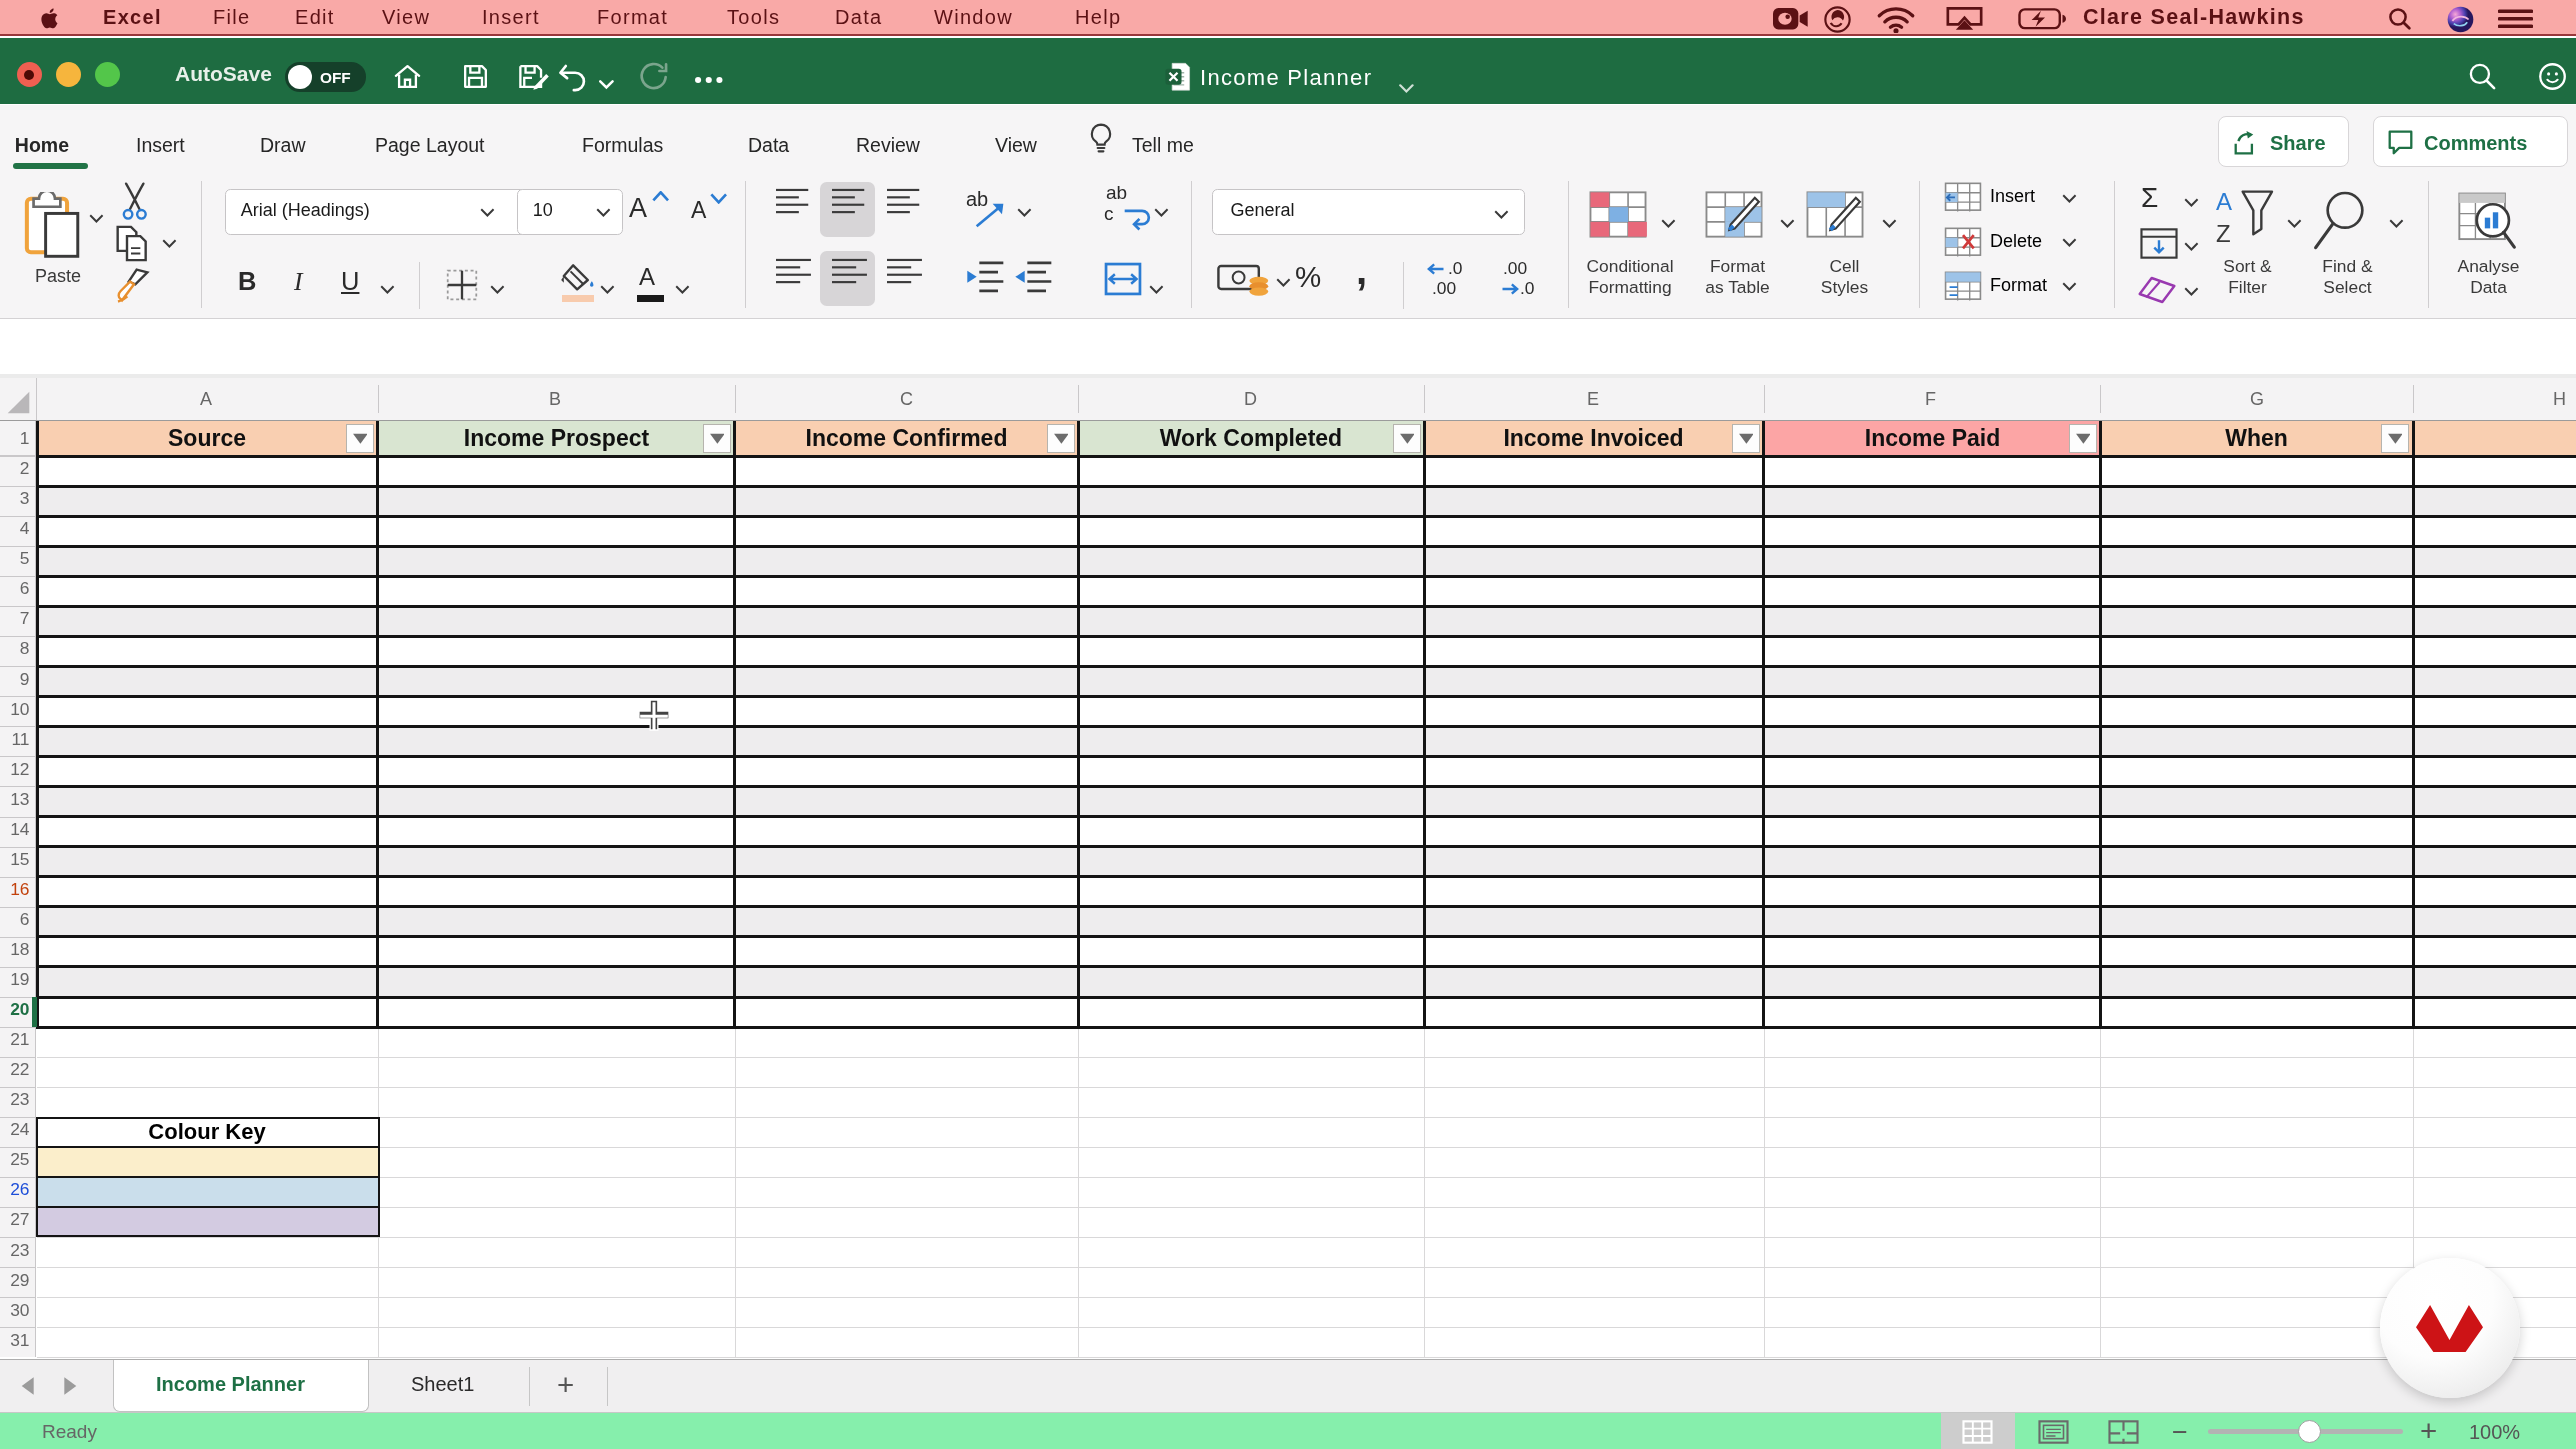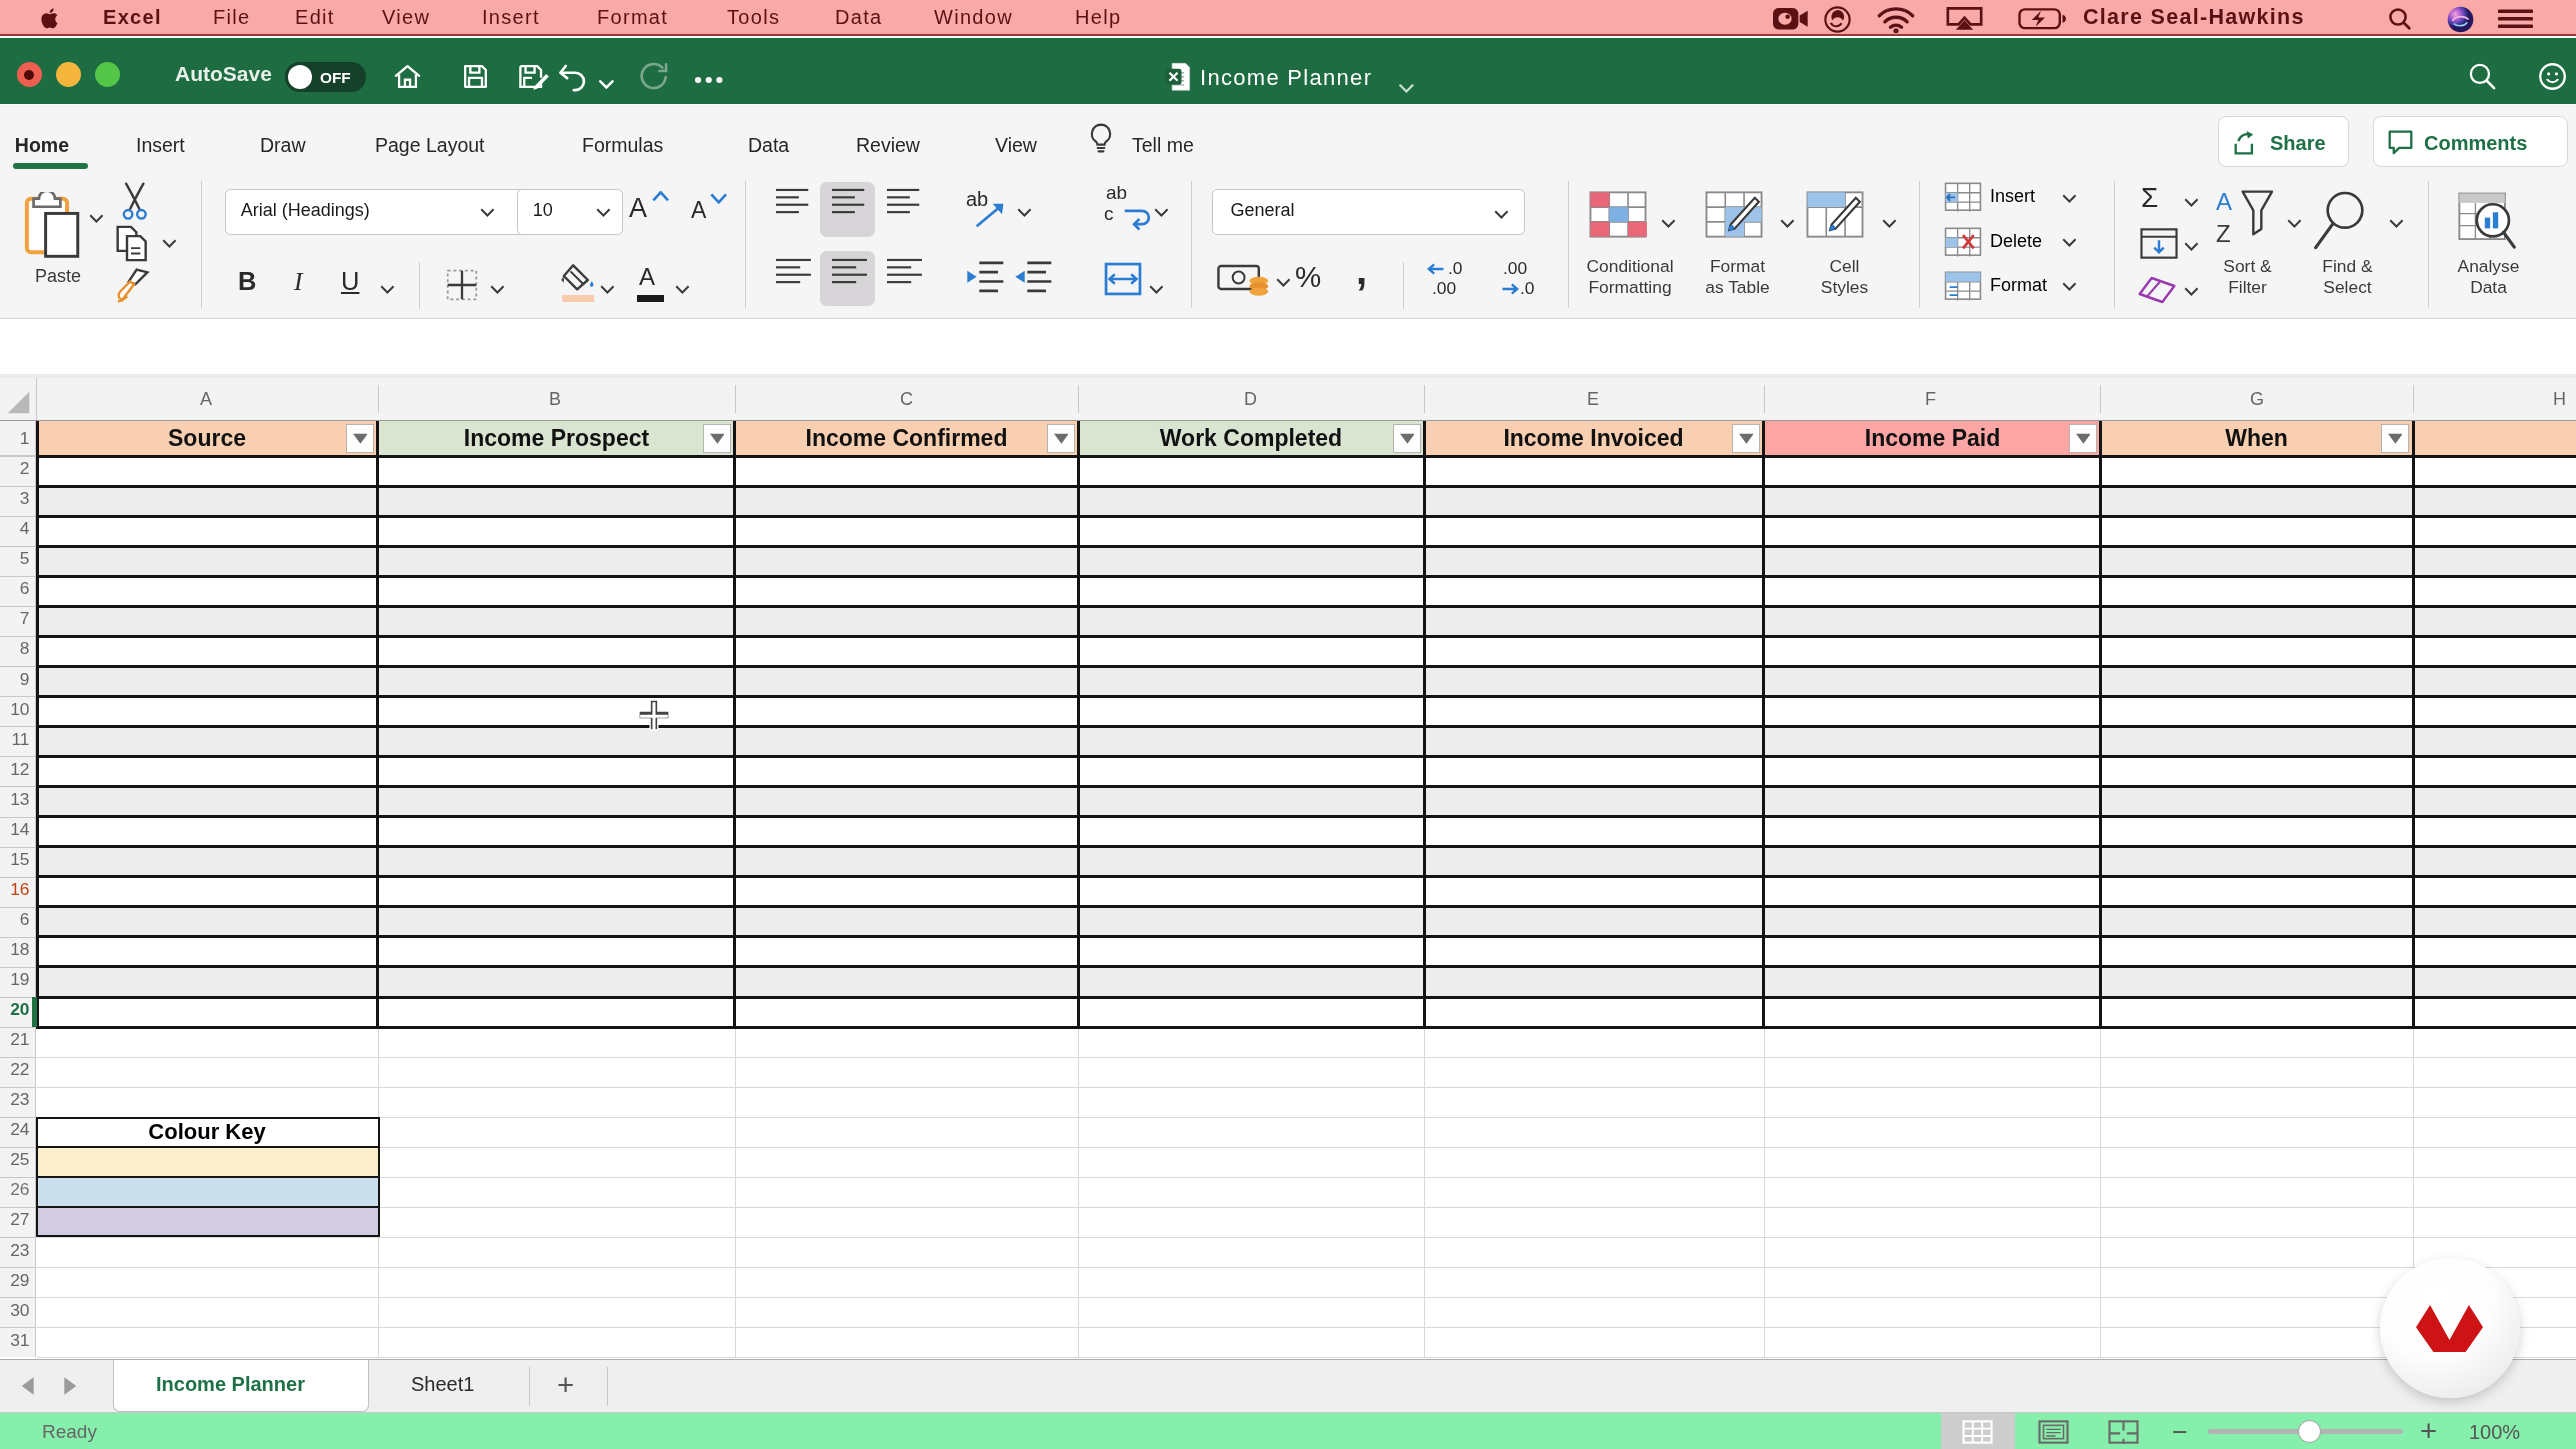--- a/index.html
+++ b/index.html
@@ -673,21 +673,21 @@
 <span class="rowlbl" style="top:458px;left:0;color:#c2410c;">16</span>
 <span class="rowlbl" style="top:488px;left:0;color:#666;">6</span>
 <span class="rowlbl" style="top:518px;left:0;color:#666;">18</span>
 <span class="rowlbl" style="top:548px;left:0;color:#666;">19</span>
 <span class="rowlbl" style="top:578px;left:0;color:#1e7045;font-weight:bold;">20</span>
 <span class="rowlbl" style="top:608px;left:0;color:#666;">21</span>
 <span class="rowlbl" style="top:638px;left:0;color:#666;">22</span>
 <span class="rowlbl" style="top:668px;left:0;color:#666;">23</span>
 <span class="rowlbl" style="top:698px;left:0;color:#666;">24</span>
 <span class="rowlbl" style="top:728px;left:0;color:#666;">25</span>
-<span class="rowlbl" style="top:758px;left:0;color:#737373;text-align:right;">26</span>
+<span class="rowlbl" style="top:758px;left:0;color:#1d4ed8;text-align:right;">26</span>
 <span class="rowlbl" style="top:788px;left:0;color:#666;">27</span>
 <span class="rowlbl" style="top:819px;left:0;color:#666;">23</span>
 <span class="rowlbl" style="top:849px;left:0;color:#666;">29</span>
 <span class="rowlbl" style="top:879px;left:0;color:#666;">30</span>
 <span class="rowlbl" style="top:909px;left:0;color:#666;">31</span>
 <div class="abs" style="left:32px;top:576px;width:5.4px;height:30px;background:#1e7045;"></div>
 </div>
 <div id="sheetbar" class="abs">
 <svg class="abs" style="left:19px;top:16px" width="16" height="20" viewBox="0 0 12 15">
         <path d="M11 1 2 7.5 11 14z" fill="#9b9b9b"></path>

